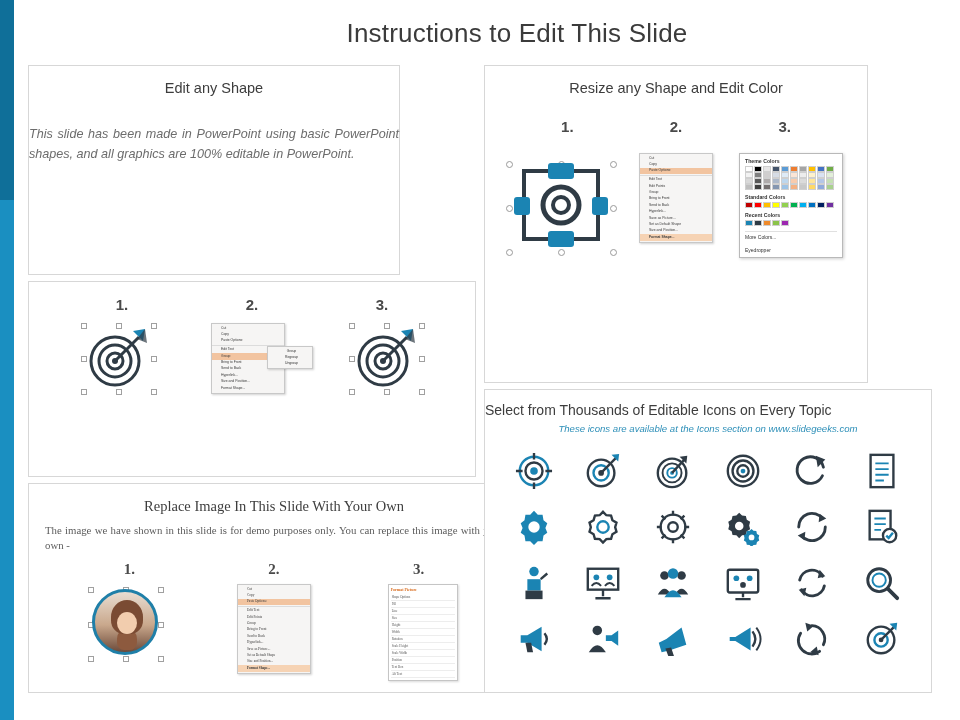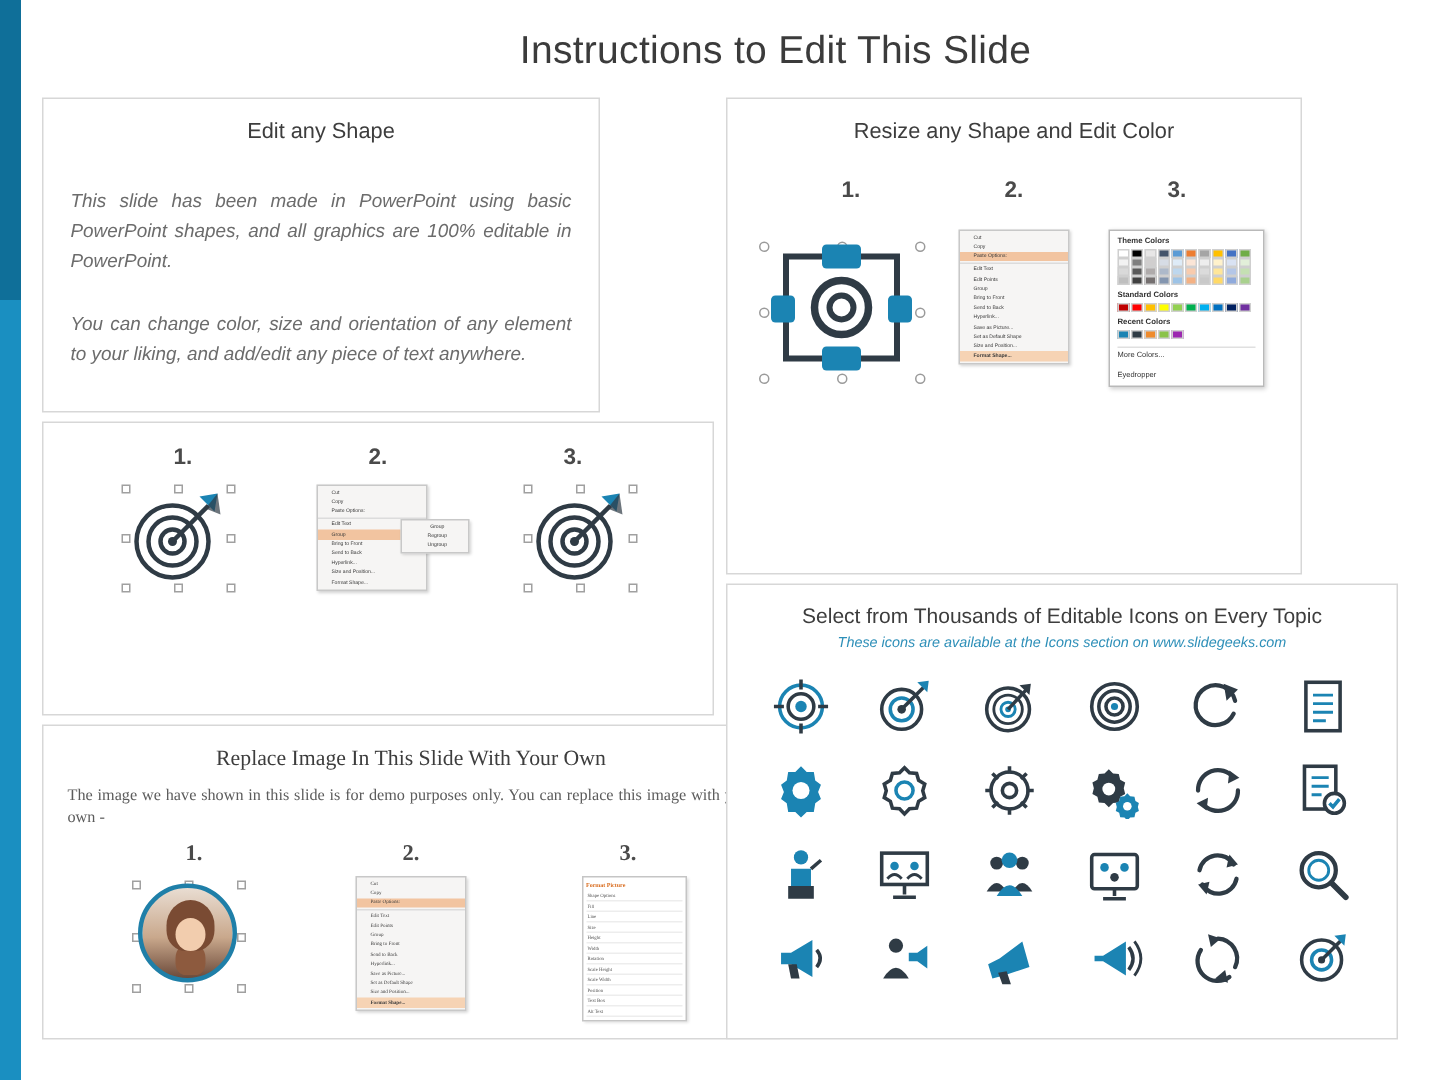--- a/index.html
+++ b/index.html
@@ -63,21 +63,21 @@
   
   #panel-edit-shape {
     left: 28px; top: 65px; width: 372px; height: 210px;
   }
   .body-text {
     font-style: italic;
     color: #6c6c6c;
     font-size: 12.6px;
     line-height: 20px;
     text-align: justify;
-    margin: 0 18px;
+    margin: 0 0;
   }
   #p-edit-text1 { margin-top: 28px; }
   #p-edit-text2 { margin-top: 22px; }
 
   
   #panel-own-icons {
     left: 28px; top: 281px; width: 448px; height: 196px;
   }
   
   #panel-replace-image {
@@ -92,21 +92,20 @@
   }
   
   #panel-resize {
     left: 484px; top: 65px; width: 384px; height: 318px;
   }
   
   #panel-icon-library {
     left: 484px; top: 389px; width: 448px; height: 304px;
   }
   .lib-title {
-    text-align: center;
     font-size: 14px;
     color: #3d3d3d;
     margin-top: 12px;
   }
   .lib-sub {
     text-align: center;
     font-size: 9.6px;
     color: #2d8fb8;
     font-style: italic;
     margin-top: 5px;
@@ -319,21 +318,20 @@
 <div class="slide">
 
   <div class="left-accent"></div>
   <div class="left-accent-dark"></div>
 
   <div class="slide-title">Instructions to Edit This Slide</div>
 
   <div class="panel" id="panel-edit-shape">
     <div class="panel-title">Edit any Shape</div>
     <div class="body-text" id="p-edit-text1">This slide has been made in PowerPoint using basic PowerPoint shapes, and all graphics are 100% editable in PowerPoint.</div>
-    <div class="body-text" id="p-edit-text2">You can change color, size and orientation of any element to your liking, and add/edit any piece of text anywhere.</div>
   </div>
 
   <div class="panel" id="panel-own-icons">
     <div class="num-row">
       <div class="num">1.</div>
       <div class="num">2.</div>
       <div class="num">3.</div>
     </div>
     <div class="img-row">
 

